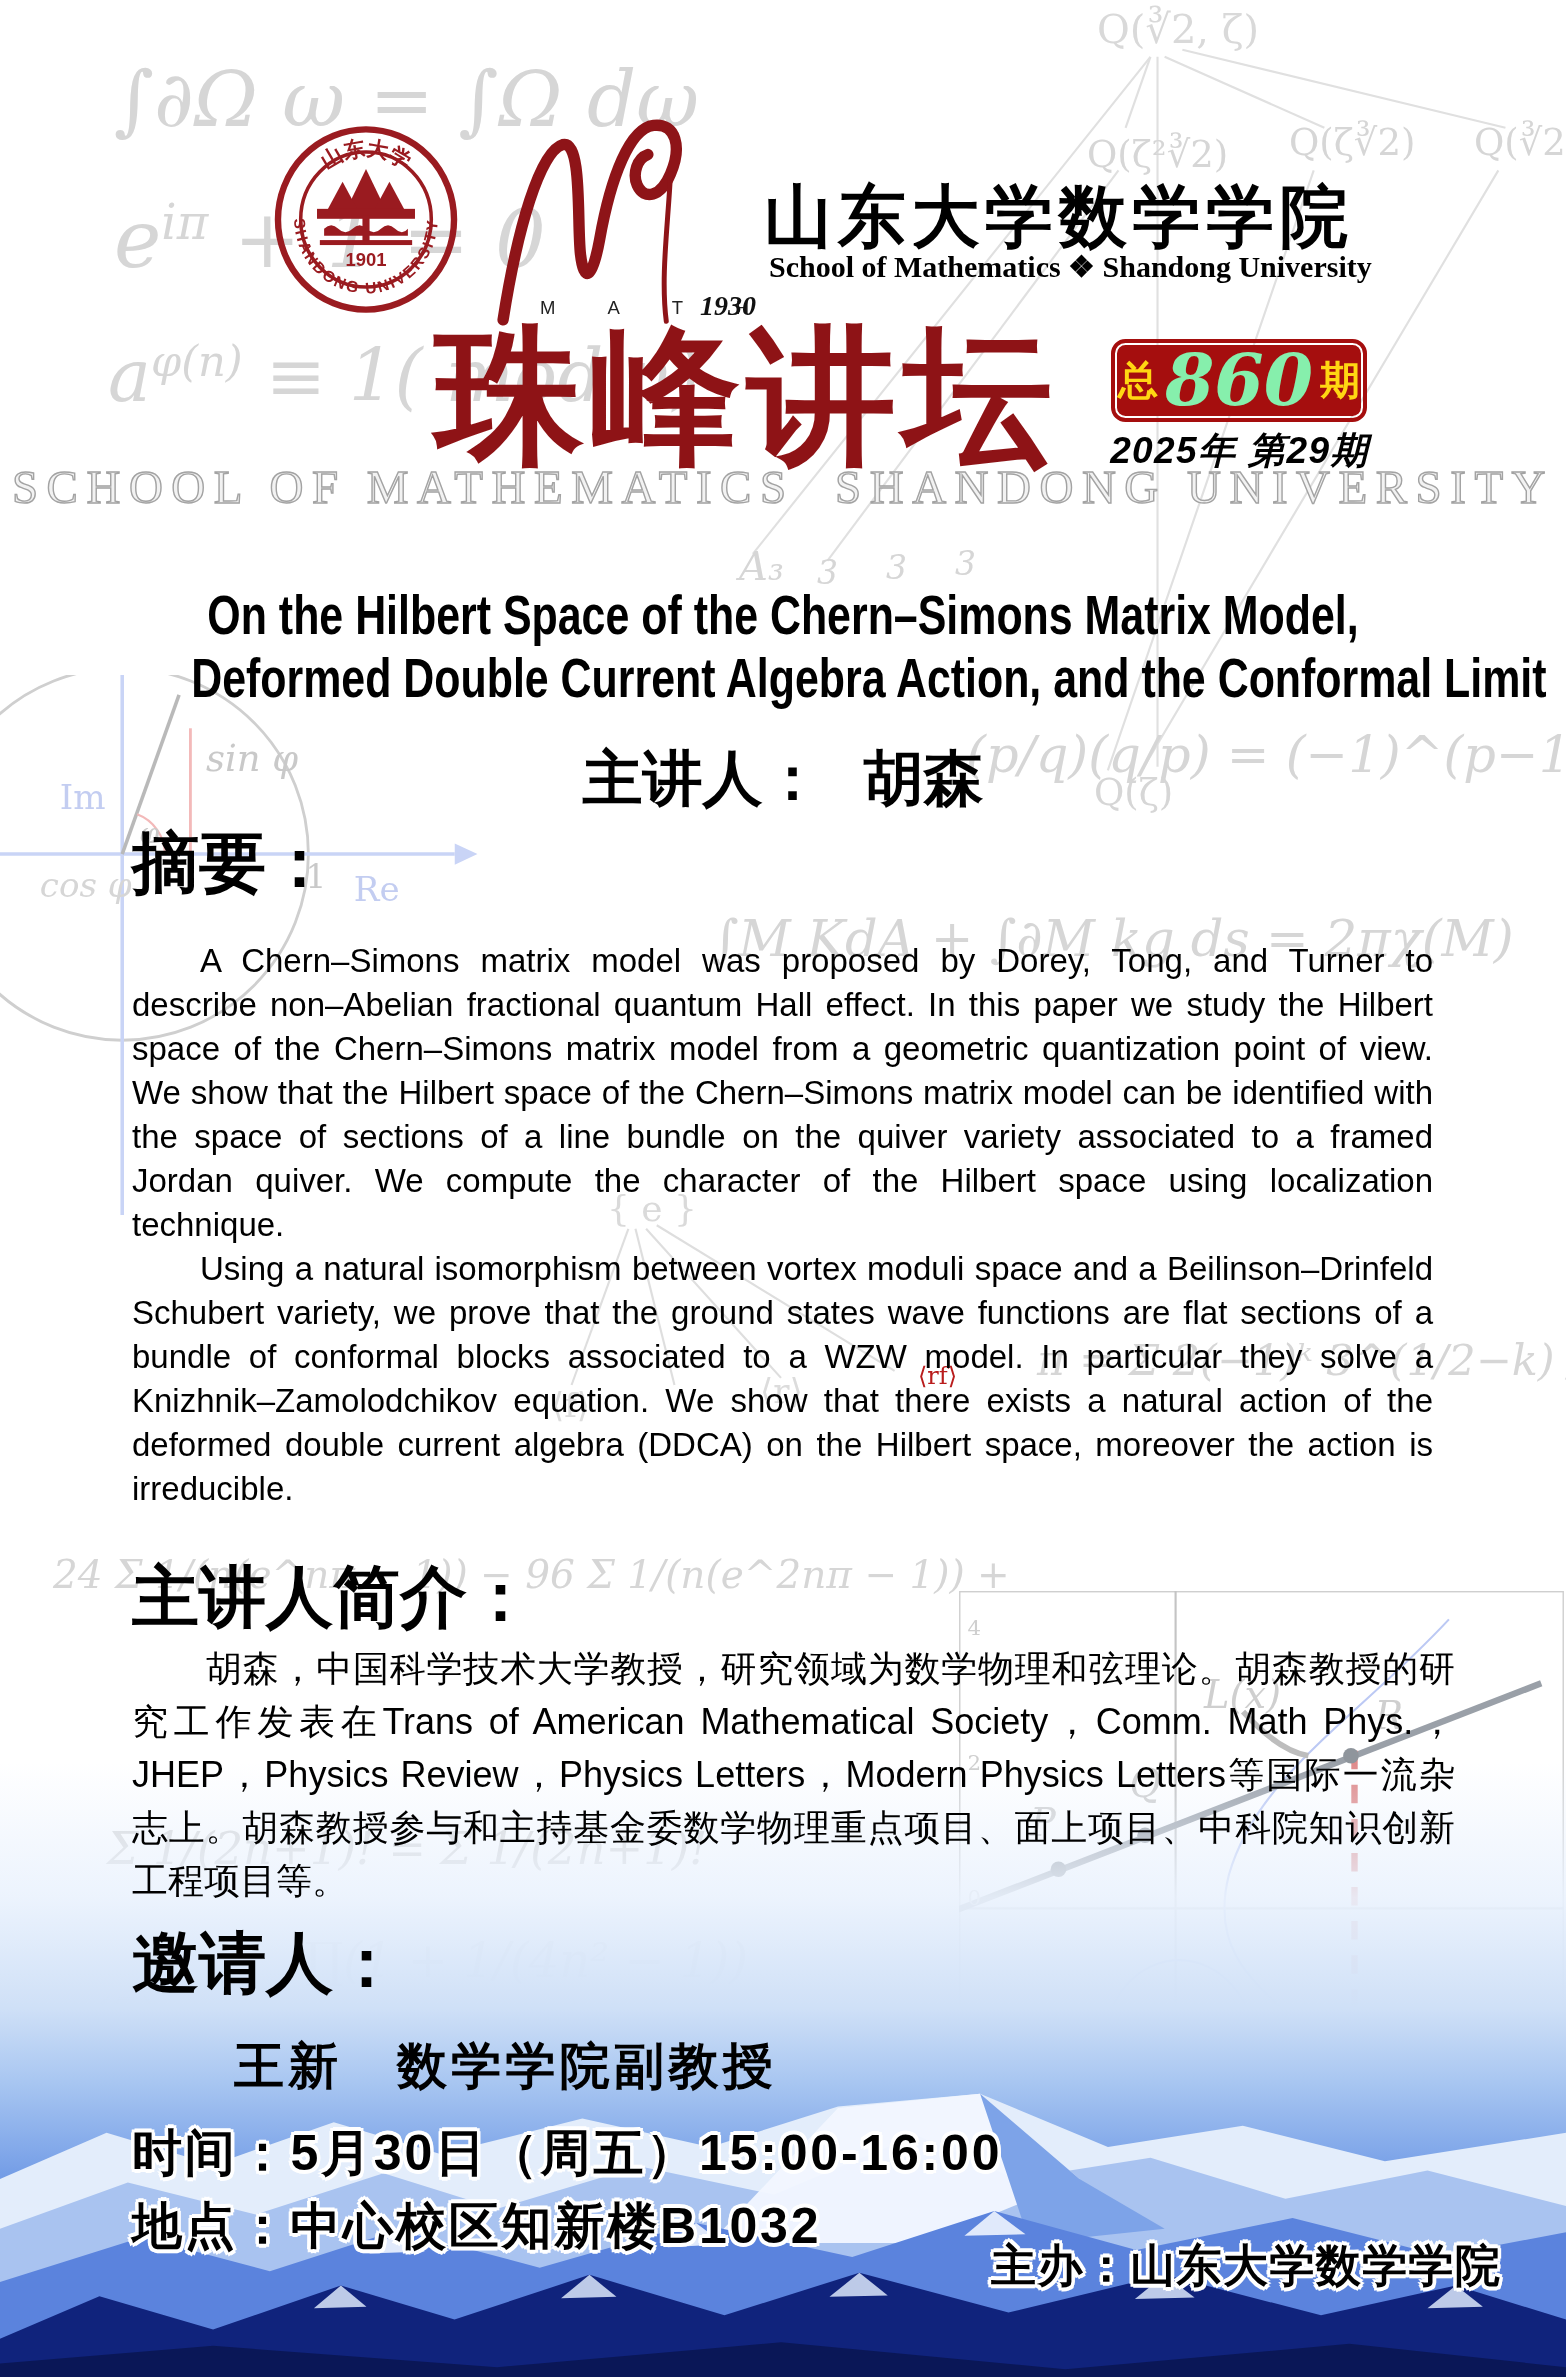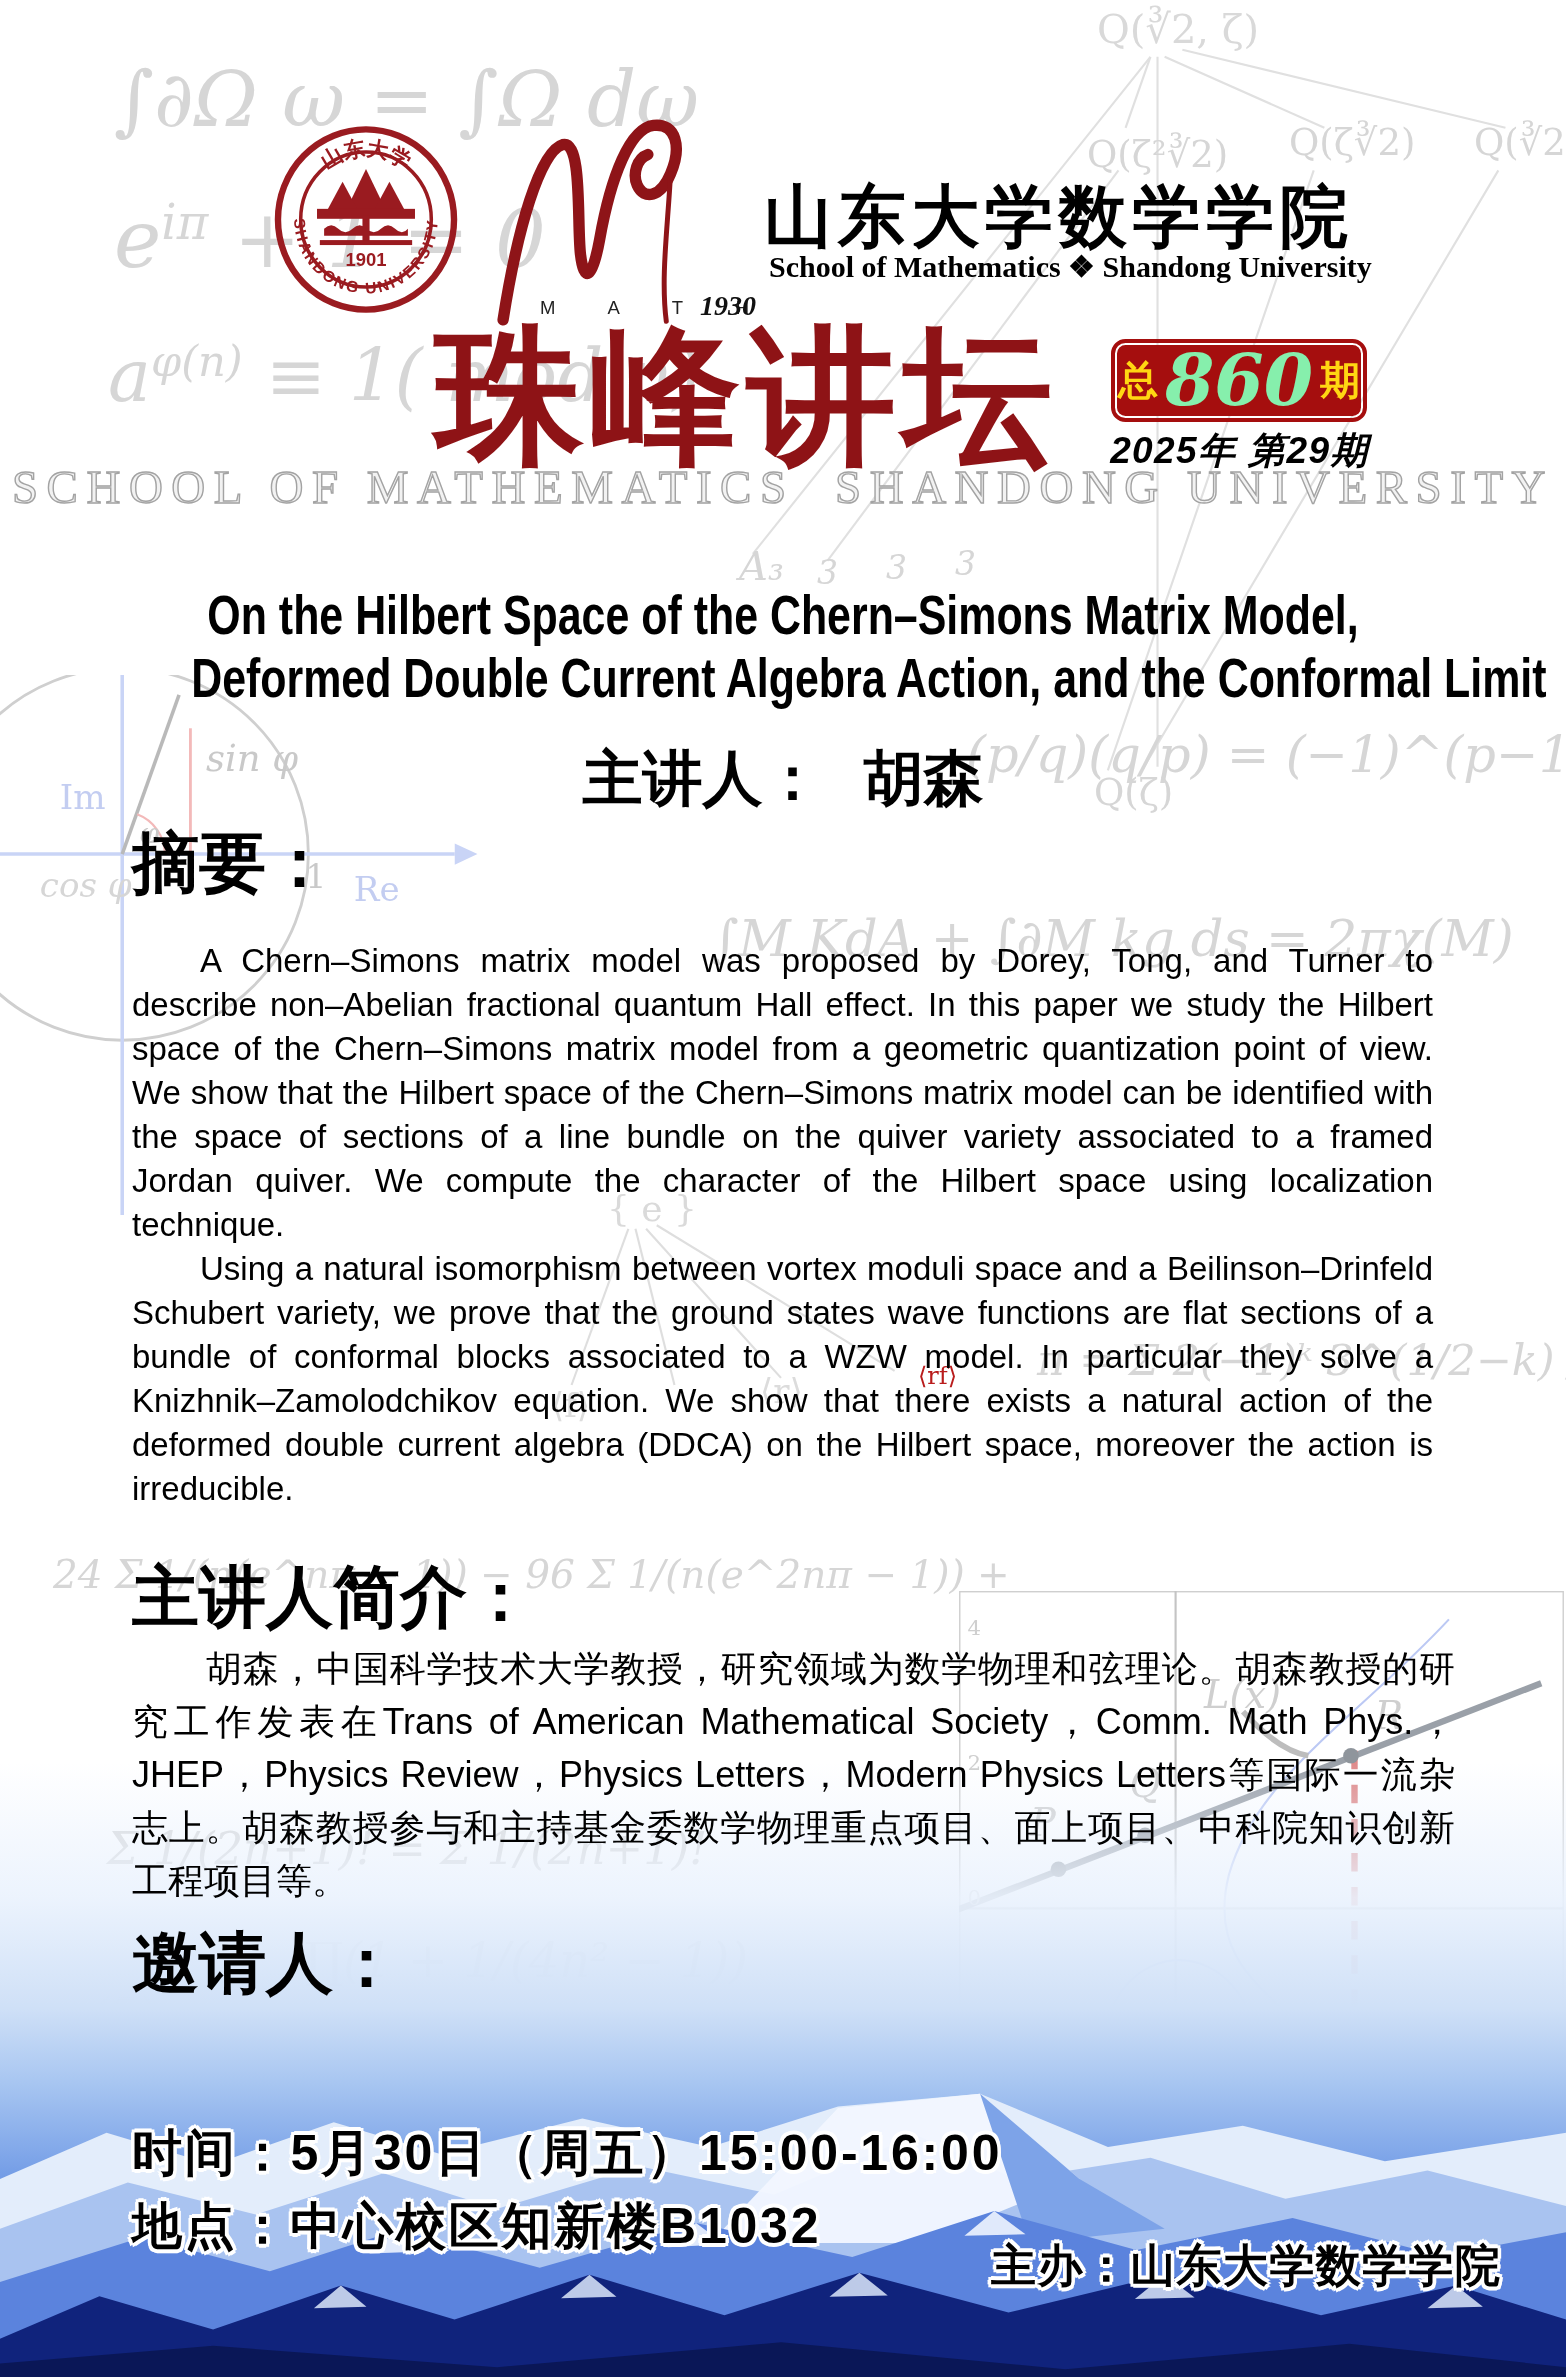--- a/index.html
+++ b/index.html
@@ -232,19 +232,20 @@
     <p>A Chern–Simons matrix model was proposed by Dorey, Tong, and Turner to describe non–Abelian fractional quantum Hall effect. In this paper we study the Hilbert space of the Chern–Simons matrix model from a geometric quantization point of view. We show that the Hilbert space of the Chern–Simons matrix model can be identified with the space of sections of a line bundle on the quiver variety associated to a framed Jordan quiver. We compute the character of the Hilbert space using localization technique.</p>
     <p>Using a natural isomorphism between vortex moduli space and a Beilinson–Drinfeld Schubert variety, we prove that the ground states wave functions are flat sections of a bundle of conformal blocks associated to a WZW model. In particular they solve a Knizhnik–Zamolodchikov equation. We show that there exists a natural action of the deformed double current algebra (DDCA) on the Hilbert space, moreover the action is irreducible.</p>
   </div>
 
   <div class="abs cjk-head" style="left:132px;top:1552px;">主讲人简介：</div>
   <div class="abs bio-text" style="left:132px;top:1642px;width:1323px;">
     <p>胡森，中国科学技术大学教授，研究领域为数学物理和弦理论。胡森教授的研究工作发表在Trans of American Mathematical Society，Comm. Math Phys.，JHEP，Physics Review，Physics Letters，Modern Physics Letters等国际一流杂志上。胡森教授参与和主持基金委数学物理重点项目、面上项目、中科院知识创新工程项目等。</p>
   </div>
 
   <div class="abs cjk-head" style="left:132px;top:1918px;">邀请人：</div>
+  <div class="abs name-line" style="left:234px;top:2033px;">王新　数学学院副教授</div>
 
   <div class="abs foot-line outline-w" style="left:132px;top:2120px;">时间：5月30日（周五）15:00-16:00</div>
   <div class="abs foot-line outline-w" style="left:132px;top:2193px;">地点：中心校区知新楼B1032</div>
   <div class="abs org-line outline-w" style="left:991px;top:2236px;">主办：山东大学数学学院</div>
 
 </div>
 
 
 </body></html>

